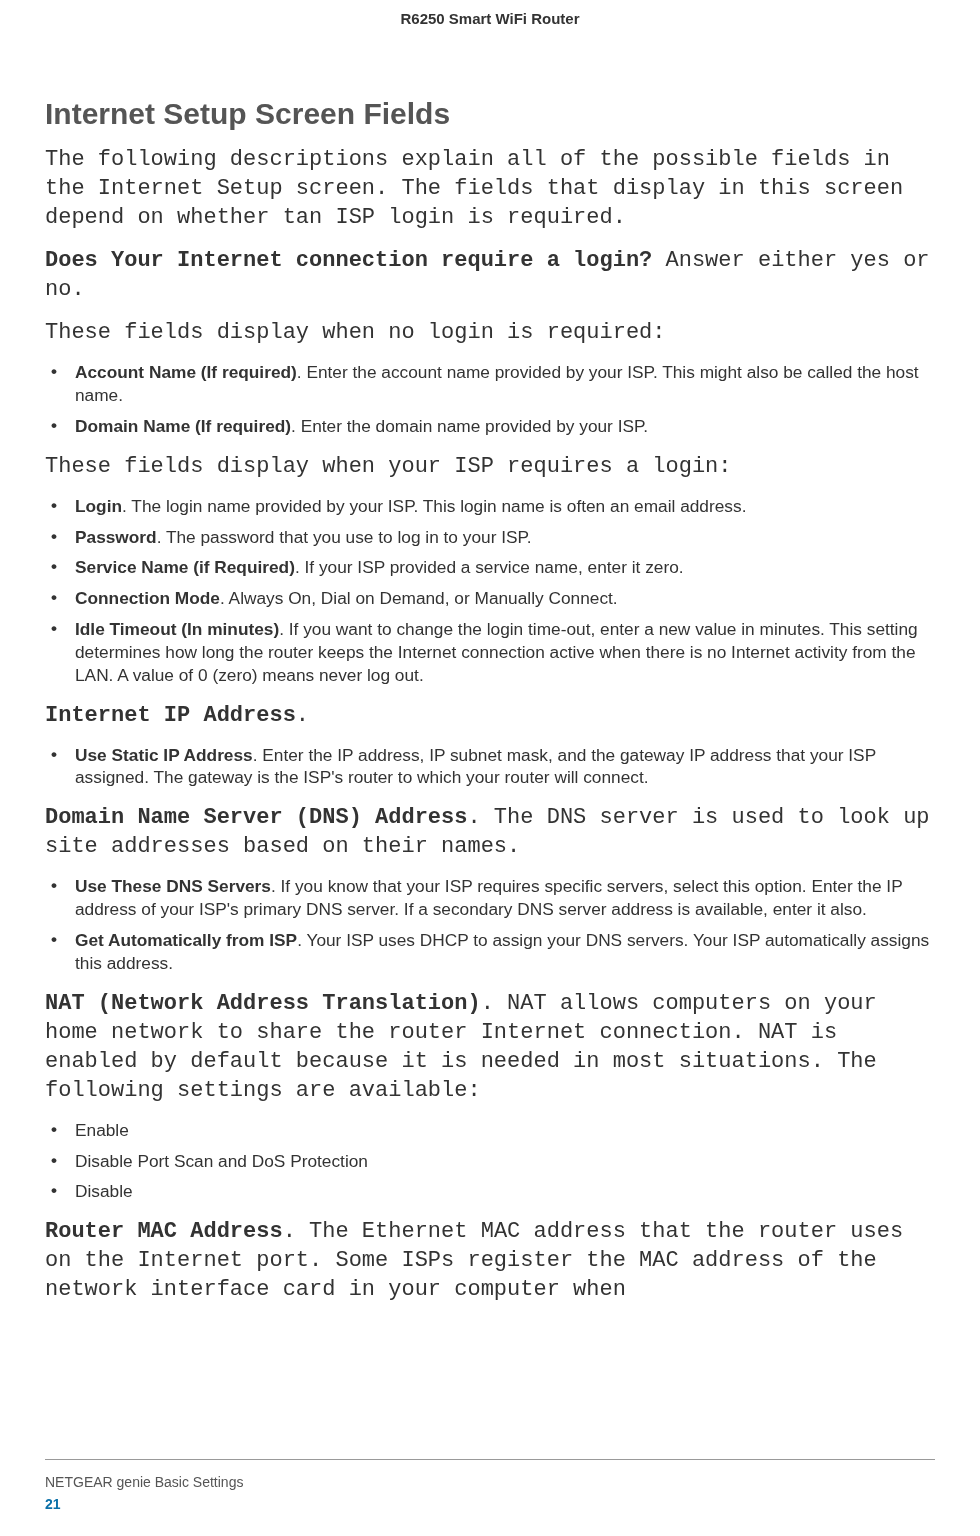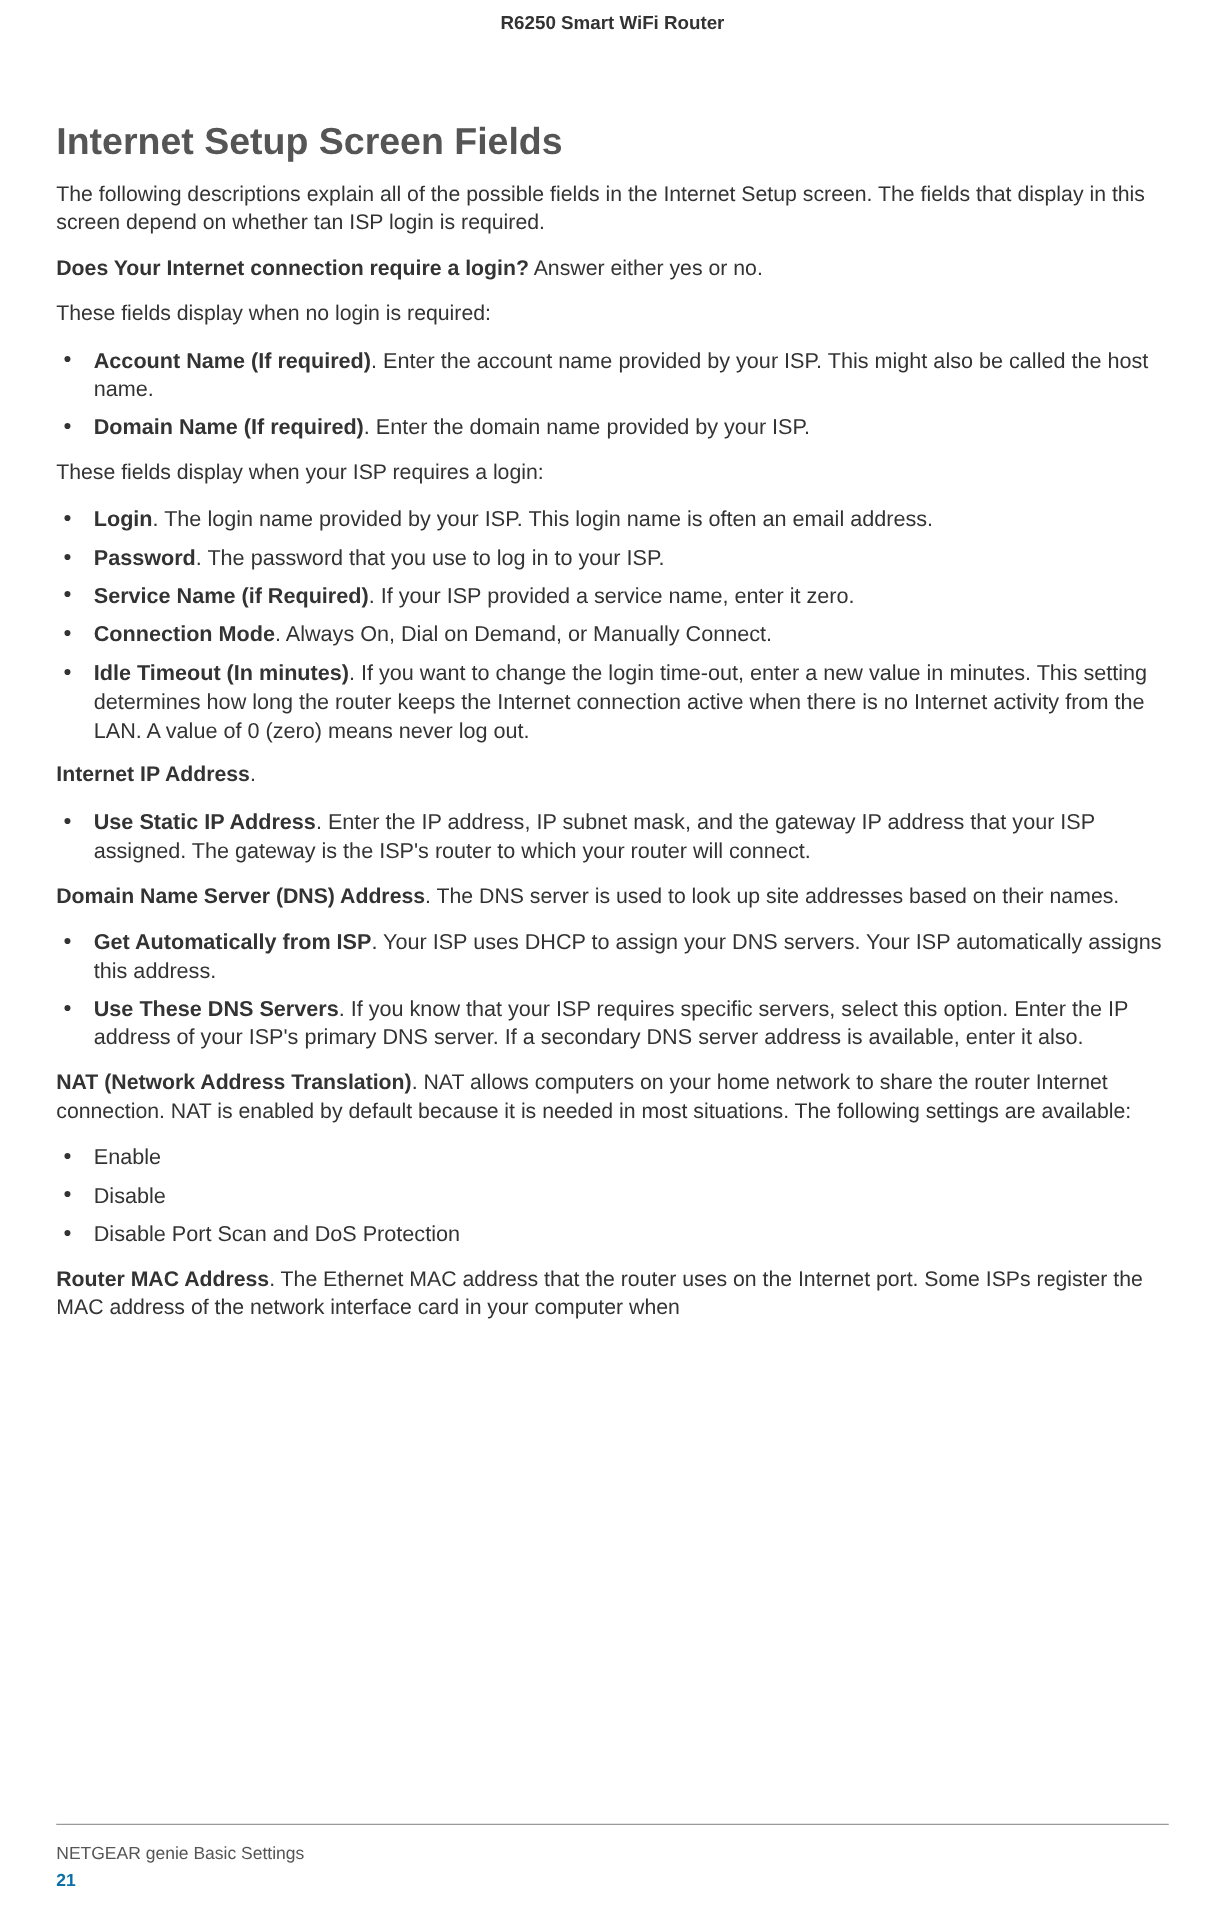--- a/index.html
+++ b/index.html
@@ -24,24 +24,25 @@
     margin-bottom: 70px;
   }
   h2.section-title {
     font-family: "Trebuchet MS", "Gill Sans", "Helvetica Neue", sans-serif;
     font-weight: bold;
     font-size: 30px;
     color: #555;
     margin: 0 0 14px 0;
   }
   p.block {
-    font-size: 17px;
+    font-size: 22px;
     line-height: 1.32;
     color: #333;
     margin: 0 0 14px 0;
+    font-family: Liberation Mono, monospace;
   }
   p.block .bold { font-weight: bold; }
   ul.bullets {
     list-style: none;
     padding: 0;
     margin: 0 0 14px 0;
   }
   ul.bullets > li {
     position: relative;
     padding-left: 30px;
@@ -119,32 +120,32 @@
 
   <ul class="bullets">
     <li><span class="bold">Use Static IP Address</span><span>. Enter the IP address, IP subnet mask, and the gateway IP address that your ISP assigned. The gateway is the ISP's router to which your router will connect.</span></li>
   </ul>
 
   <p class="block">
     <span class="bold">Domain Name Server (DNS) Address</span><span>. The DNS server is used to look up site addresses based on their names.</span>
   </p>
 
   <ul class="bullets">
+    <li><span class="bold">Use These DNS Servers</span><span>. If you know that your ISP requires specific servers, select this option. Enter the IP address of your ISP's primary DNS server. If a secondary DNS server address is available, enter it also.</span></li>
     <li><span class="bold">Get Automatically from ISP</span><span>. Your ISP uses DHCP to assign your DNS servers. Your ISP automatically assigns this address.</span></li>
-    <li><span class="bold">Use These DNS Servers</span><span>. If you know that your ISP requires specific servers, select this option. Enter the IP address of your ISP's primary DNS server. If a secondary DNS server address is available, enter it also.</span></li>
   </ul>
 
   <p class="block">
     <span class="bold">NAT (Network Address Translation)</span><span>. NAT allows computers on your home network to share the router Internet connection. NAT is enabled by default because it is needed in most situations. The following settings are available:</span>
   </p>
 
   <ul class="bullets">
     <li><span>Enable</span></li>
+    <li><span>Disable Port Scan and DoS Protection</span></li>
     <li><span>Disable</span></li>
-    <li><span>Disable Port Scan and DoS Protection</span></li>
   </ul>
 
   <p class="block">
     <span class="bold">Router MAC Address</span><span>. The Ethernet MAC address that the router uses on the Internet port. Some ISPs register the MAC address of the network interface card in your computer when</span>
   </p>
 
   <div class="footer">
     <div class="ftitle">NETGEAR genie Basic Settings</div>
     <div class="pnum">21</div>
   </div>

